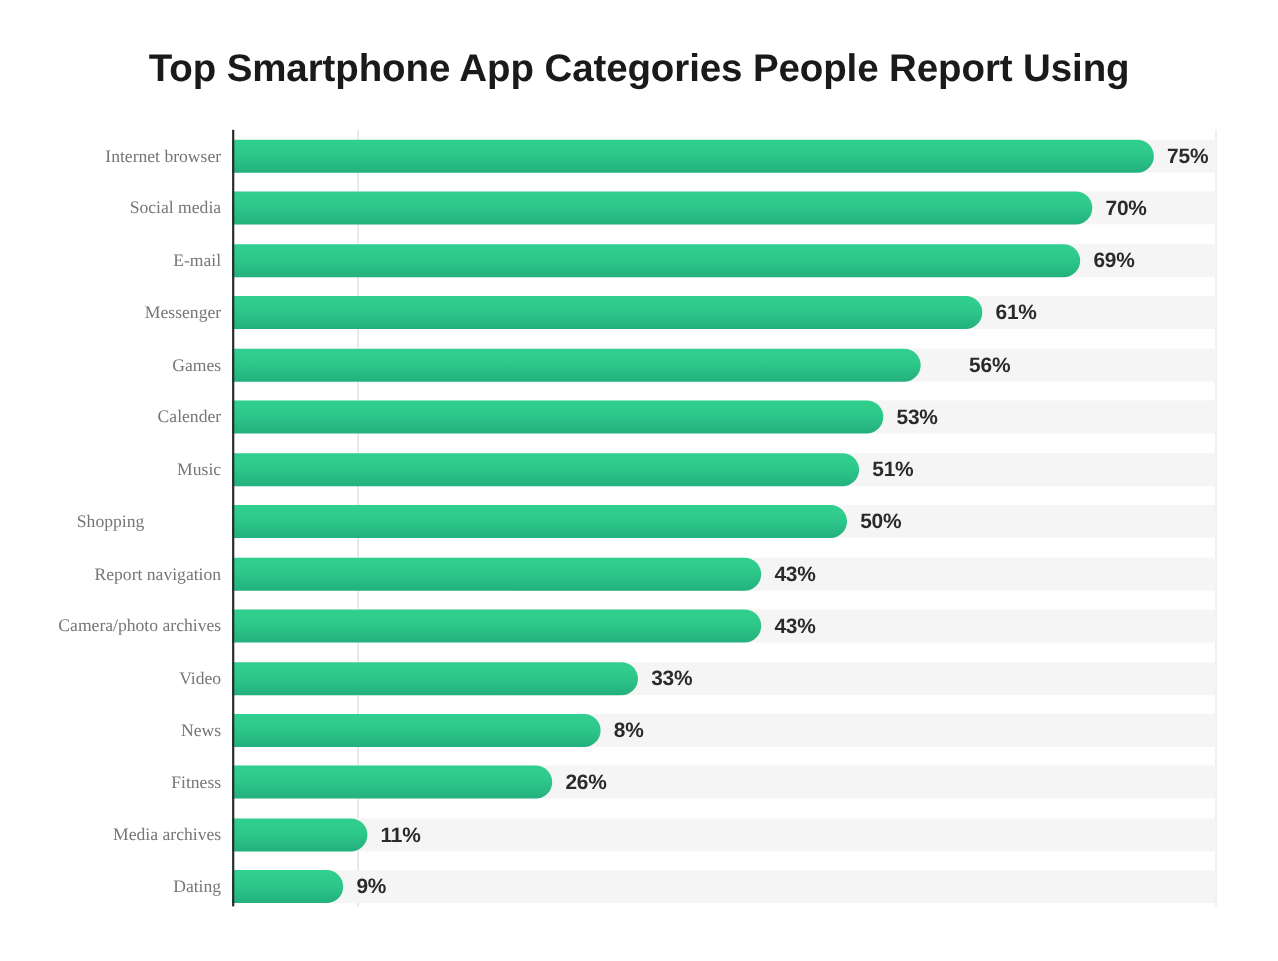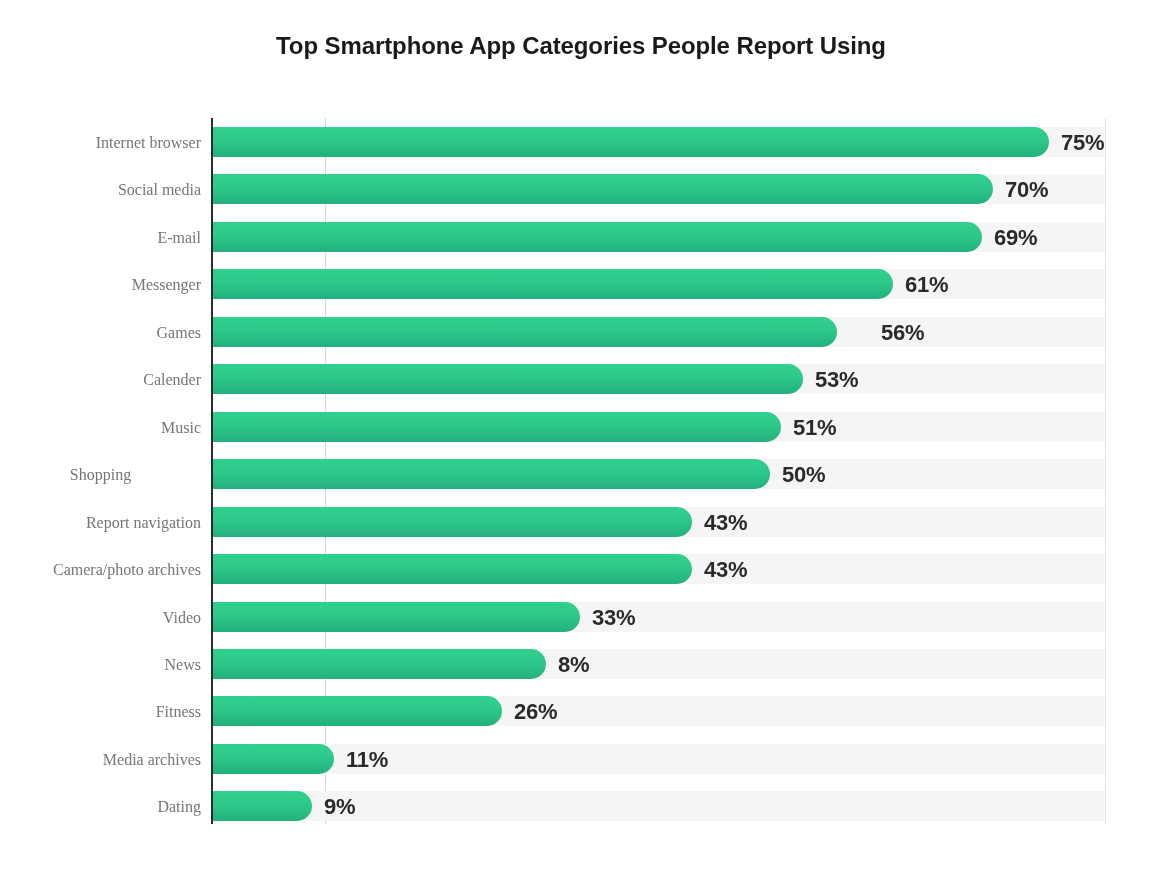--- a/index.html
+++ b/index.html
@@ -19,24 +19,24 @@
     width: 1162px;
     height: 874px;
     background: #ffffff;
     overflow: hidden;
   }
 
   
   #chart-title {
     position: absolute;
     left: 0;
-    top: 32px;
+    top: 43px;
     width: 1162px;
     text-align: center;
-    font-size: 24px;
+    font-size: 35px;
     font-weight: 700;
     color: #1a1a1a;
     letter-spacing: -0.1px;
     font-family: "Liberation Sans", sans-serif;
     white-space: nowrap;
   }
 
   
   #plot-area {
     position: absolute;
@@ -104,21 +104,21 @@
     background: linear-gradient(to bottom, #31d08f 0%, #2ec98a 42%, #23b07d 100%);
     border-radius: 0 15px 15px 0;
     z-index: 4;
   }
 
   .bar-value {
     position: absolute;
     top: 0;
     height: 30px;
     line-height: 31px;
-    font-size: 22px;
+    font-size: 19px;
     font-weight: 700;
     color: #2a2a2a;
     letter-spacing: -0.2px;
     white-space: nowrap;
     z-index: 5;
     font-family: "Liberation Sans", sans-serif;
   }
 
   .cat-label {
     position: absolute;

